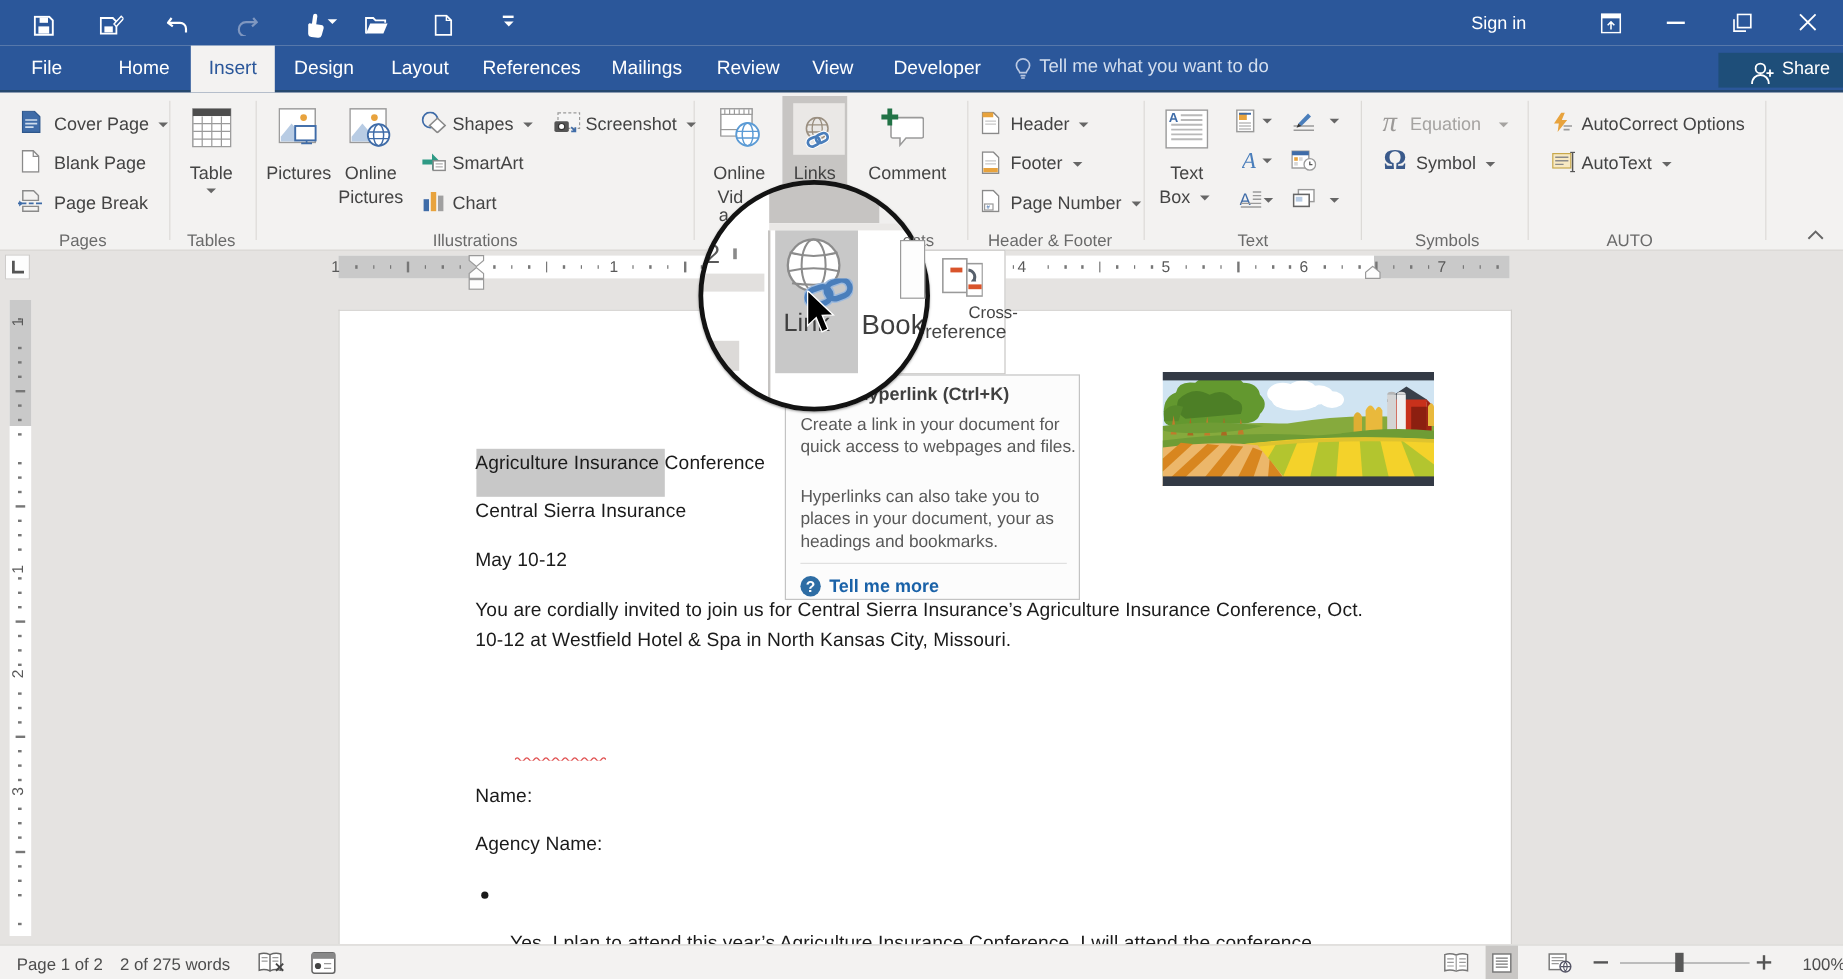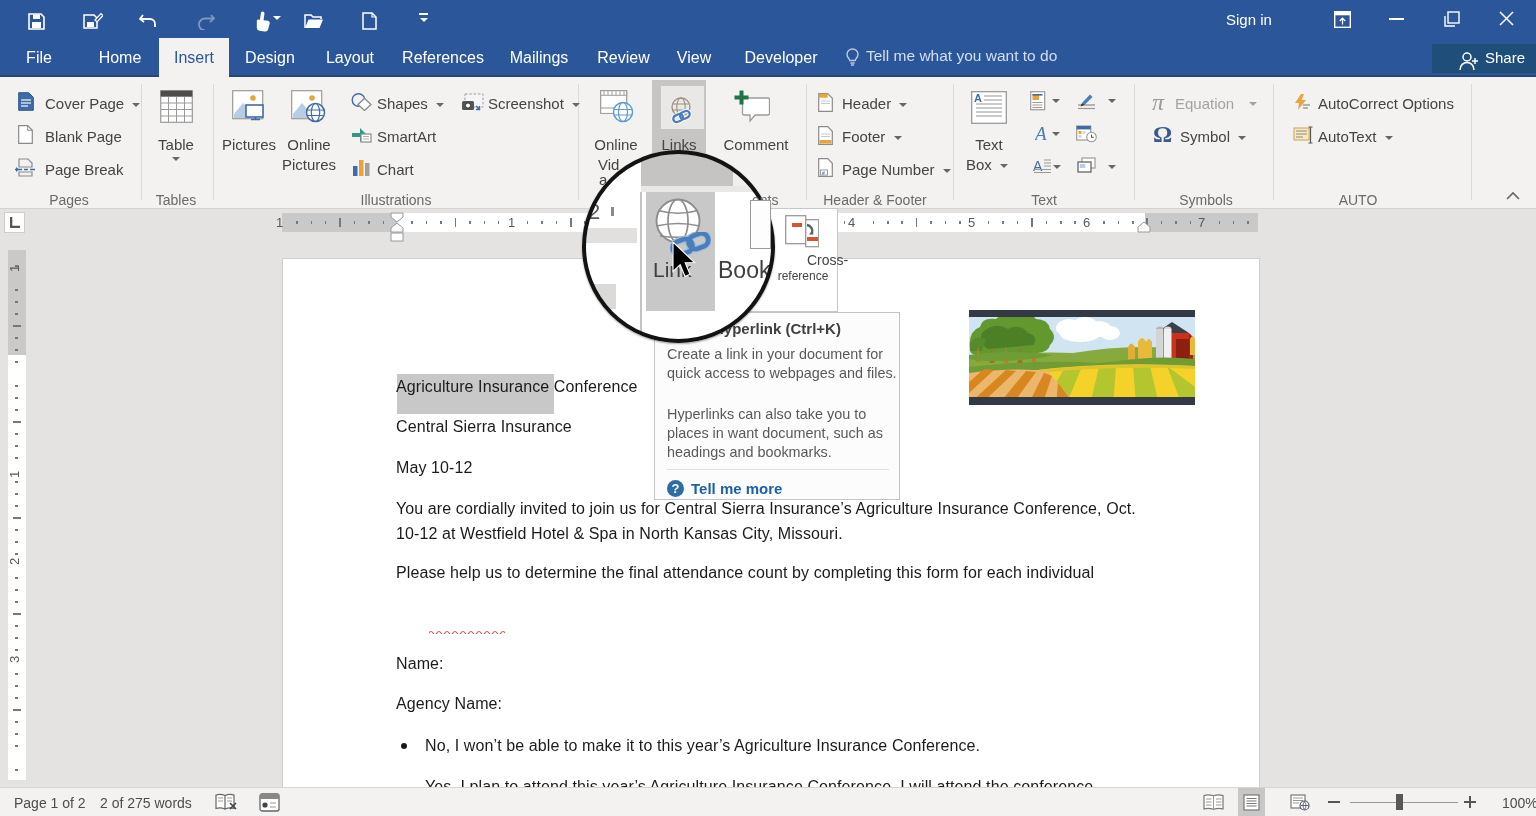--- a/index.html
+++ b/index.html
@@ -457,28 +457,26 @@
 
   <div class="page"></div>
 
   <div class="abs" style="left:397px; top:165px; width:157px; height:40px; background:#c8c8c8;"></div>
 
   <div class="dtext" style="left:396px; top:169px;">Agriculture Insurance Conference</div>
   <div class="dtext" style="left:396px; top:209px;">Central Sierra Insurance</div>
   <div class="dtext" style="left:396px; top:250px;">May 10-12</div>
   <div class="dtext" style="left:396px; top:291px;">You are cordially invited to join us for Central Sierra Insurance’s Agriculture Insurance Conference, Oct.</div>
   <div class="dtext" style="left:396px; top:316px;">10-12 at Westfield Hotel &amp; Spa in North Kansas City, Missouri.</div>
-  <div class="dtext" style="left:396px; top:355px;">Please help us to determine the final attendance count by completing this form for each individual</div>
   <svg class="abs" style="left:429px; top:421px;" width="76" height="4" viewBox="0 0 76 4">
       <path d="M0 3 q2 -3 4 0 t4 0 t4 0 t4 0 t4 0 t4 0 t4 0 t4 0 t4 0 t4 0 t4 0 t4 0 t4 0 t4 0 t4 0 t4 0 t4 0 t4 0 t4 0" fill="none" stroke="#e05252" stroke-width="1.1"></path>
     </svg>
   <div class="dtext" style="left:396px; top:446px;">Name:</div>
   <div class="dtext" style="left:396px; top:486px;">Agency Name:</div>
   <div class="abs" style="left:401px; top:534px; width:6px; height:6px; border-radius:50%; background:#1b1b1b;"></div>
-  <div class="dtext" style="left:425px; top:528px;">No, I won’t be able to make it to this year’s Agriculture Insurance Conference.</div>
   <div class="dtext" style="left:425px; top:569px;">Yes, I plan to attend this year’s Agriculture Insurance Conference. I will attend the conference</div>
 
   <svg class="abs" style="left:968px; top:100px;" width="228" height="97" viewBox="0 0 228 97">
     <rect x="0" y="0" width="228" height="97" fill="#fff"></rect>
     <rect x="1" y="1" width="226" height="95" fill="#d0e4f2"></rect>
 
     <path d="M1 50 Q50 42 105 44 Q170 33 227 42 V88 H1 Z" fill="#86aa3d"></path>
     <path d="M1 58 Q70 50 130 54 Q190 48 227 52 V88 H1 Z" fill="#6f9c35"></path>
 
     <ellipse cx="101" cy="19" rx="13" ry="9" fill="#fff"></ellipse>
@@ -546,28 +544,28 @@
 
 <svg class="abs" style="left:785px; top:215px; z-index:6;" width="34" height="33" viewBox="0 0 34 33">
     <rect x="0.7" y="0.7" width="20" height="28" fill="#fff" stroke="#9a9a9a" stroke-width="1.3"></rect>
     <rect x="20.7" y="4.7" width="13" height="27" fill="#fff" stroke="#9a9a9a" stroke-width="1.3"></rect>
     <rect x="7" y="8" width="10" height="4" fill="#d9542b"></rect>
     <rect x="22" y="22" width="11" height="4" fill="#d9542b"></rect>
     <path d="M22 10 a6 6 0 0 1 5 8" fill="none" stroke="#57606c" stroke-width="2.4"></path>
     <path d="M24 19.5 h4.5 l-1 -4.5z" fill="#57606c"></path>
   </svg>
 <div class="abs" style="left:771px; top:252px; width:64px; text-align:center; font-size:14px; color:#444; z-index:6;padding-left:36px;">Cross-</div>
-<div class="abs" style="left:771px; top:269px; width:64px; text-align:center; font-size:12px; color:#444; z-index:6;">reference</div>
+<div class="abs" style="left:771px; top:269px; width:64px; text-align:center; font-size:16px; color:#444; z-index:6;">reference</div>
 
 <div class="abs" style="left:654px; top:312px; width:246px; height:188px; background:#fcfcfc; border:1px solid #c3c3c3; z-index:7;">
   <div class="abs" style="left:58px; top:7px; white-space:nowrap; font-size:15px; font-weight:bold; color:#404040;">Hyperlink (Ctrl+K)</div>
   <div class="abs" style="left:12px; top:33px; white-space:nowrap; font-size:14.4px; color:#595959;">Create a link in your document for</div>
   <div class="abs" style="left:12px; top:52px; white-space:nowrap; font-size:14.4px; color:#595959;">quick access to webpages and files.</div>
   <div class="abs" style="left:12px; top:93px; white-space:nowrap; font-size:14.4px; color:#595959;">Hyperlinks can also take you to</div>
-  <div class="abs" style="left:12px; top:112px; white-space:nowrap; font-size:14.4px; color:#595959;">places in want document, such as</div>
+  <div class="abs" style="left:12px; top:112px; white-space:nowrap; font-size:14.4px; color:#595959;">places in your document, your as</div>
   <div class="abs" style="left:12px; top:131px; white-space:nowrap; font-size:14.4px; color:#595959;">headings and bookmarks.</div>
   <div class="abs" style="left:12px; top:156px; width:222px; height:1px; background:#e0e0e0;"></div>
   <div class="abs" style="left:12px; top:167px; width:17px; height:17px; border-radius:50%; background:#2e6da4; color:#fff; font-size:13px; font-weight:bold; text-align:center; line-height:17px;">?</div>
   <div class="abs" style="left:36px; top:167px; font-size:15px; font-weight:bold; color:#1a62a8;">Tell me more</div>
 </div>
 
 <div class="abs" style="left:582px; top:150px; width:193px; height:193px; border-radius:50%; overflow:hidden; background:#fff; z-index:20;">
 
   <div class="abs" style="left:0px; top:0px; width:59px; height:41px; background:#ffffff;"></div>
   <div class="abs" style="left:59px; top:0px; width:92px; height:36px; background:#c6c4c2;"></div>

